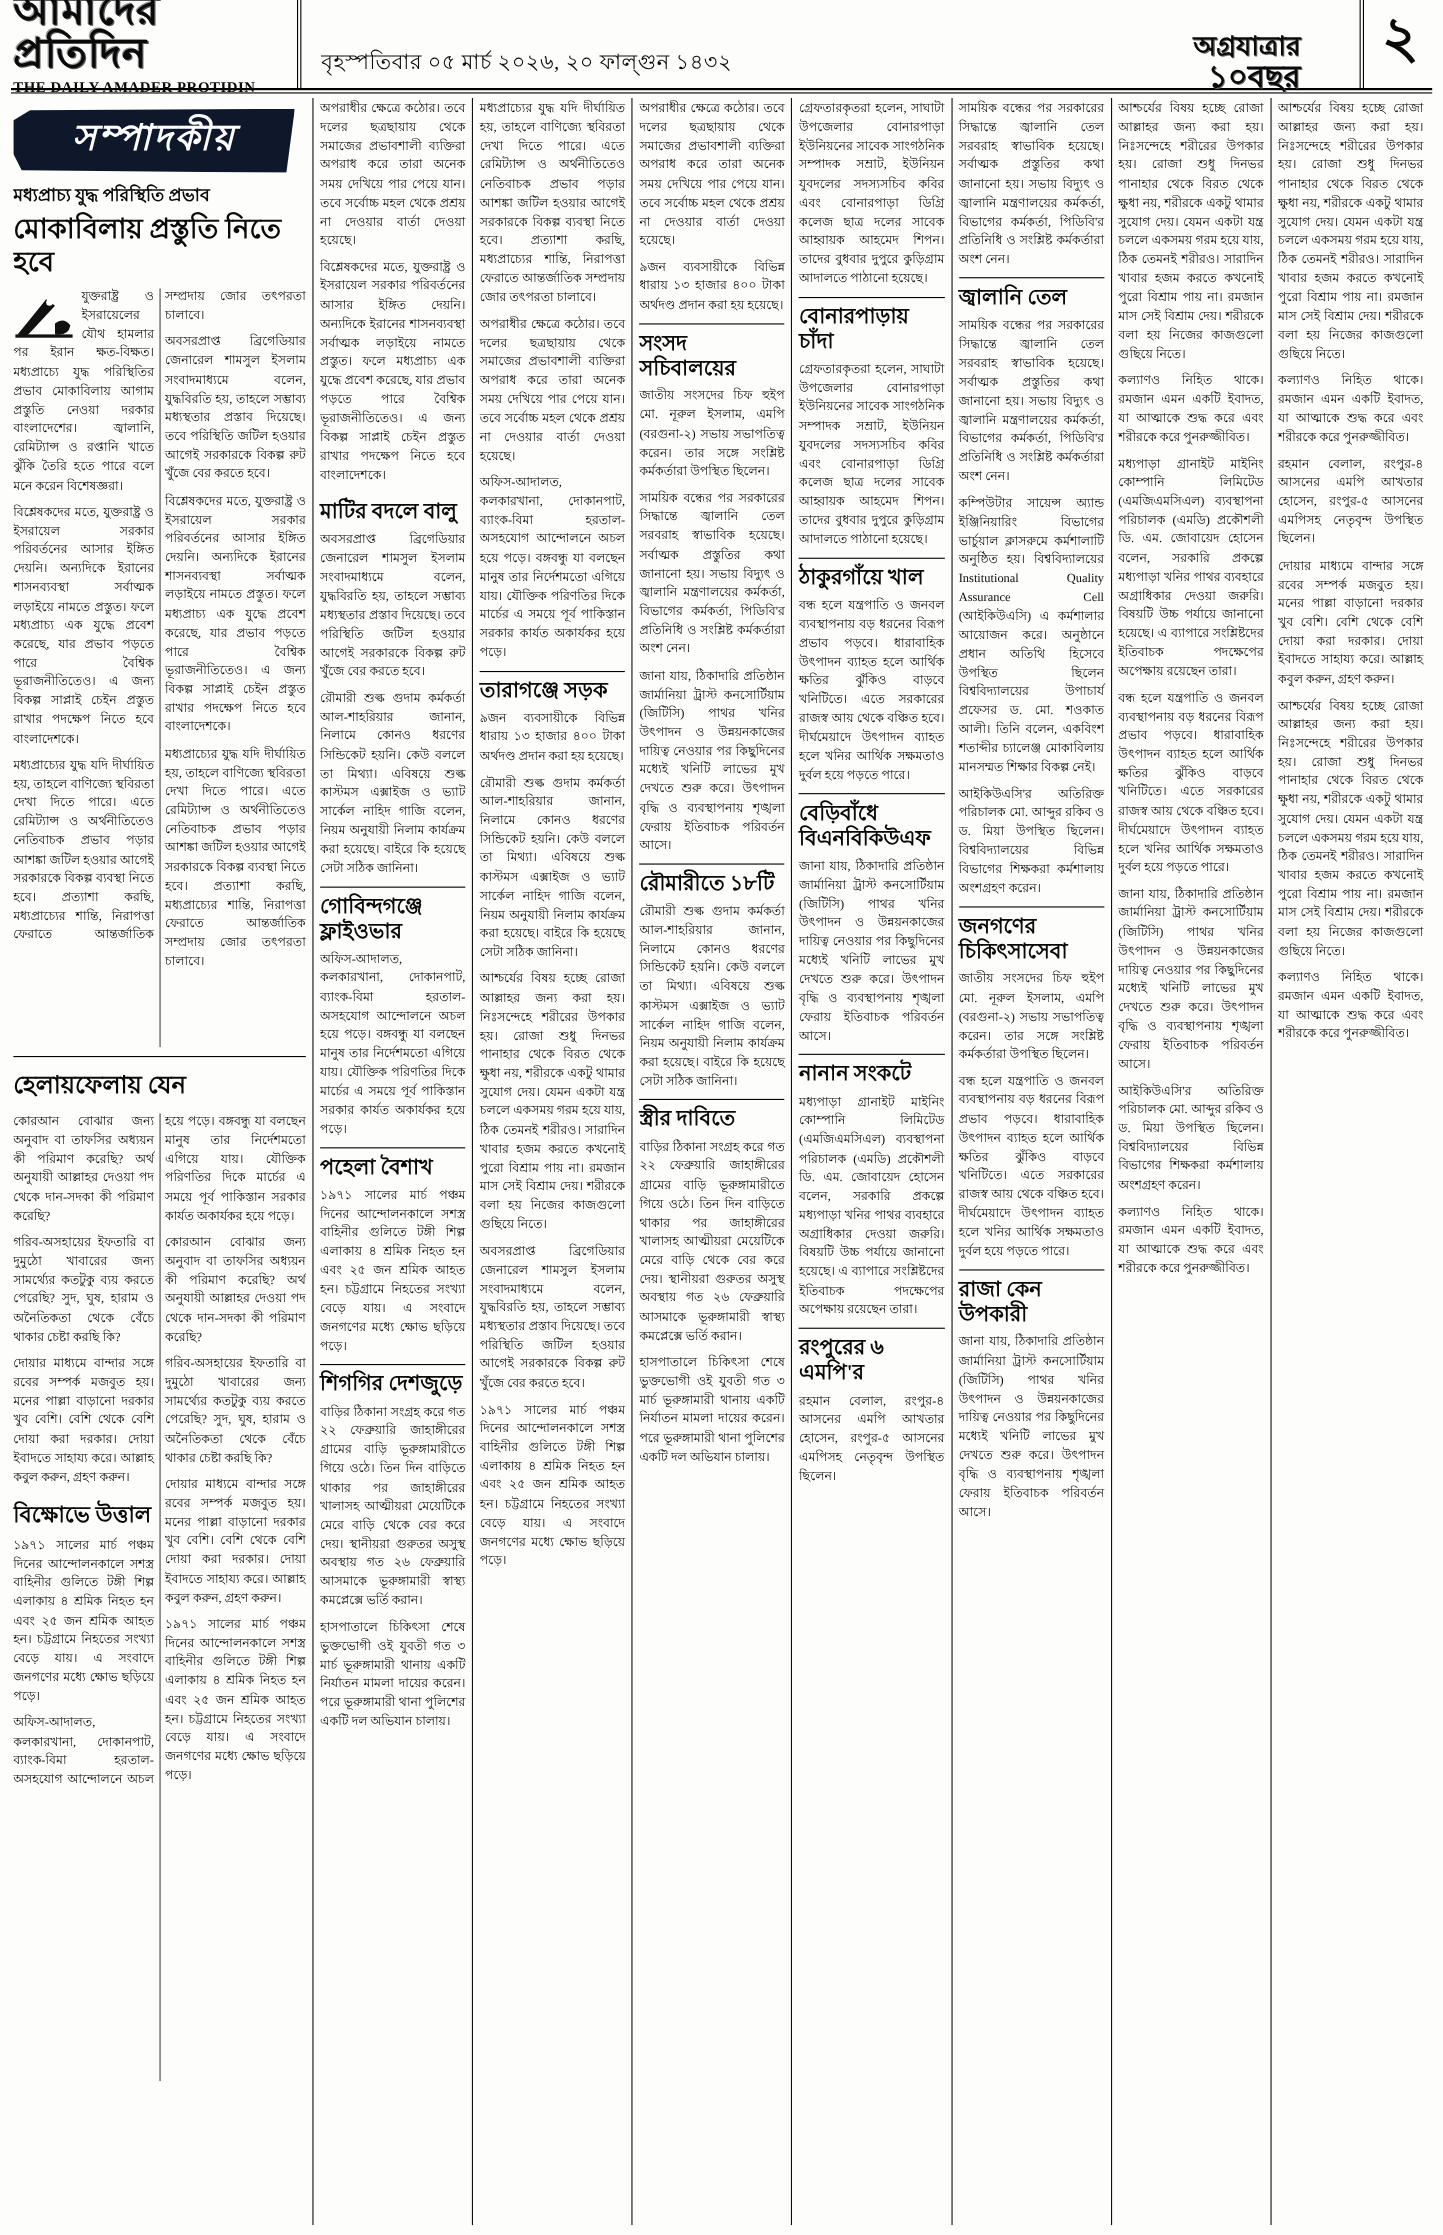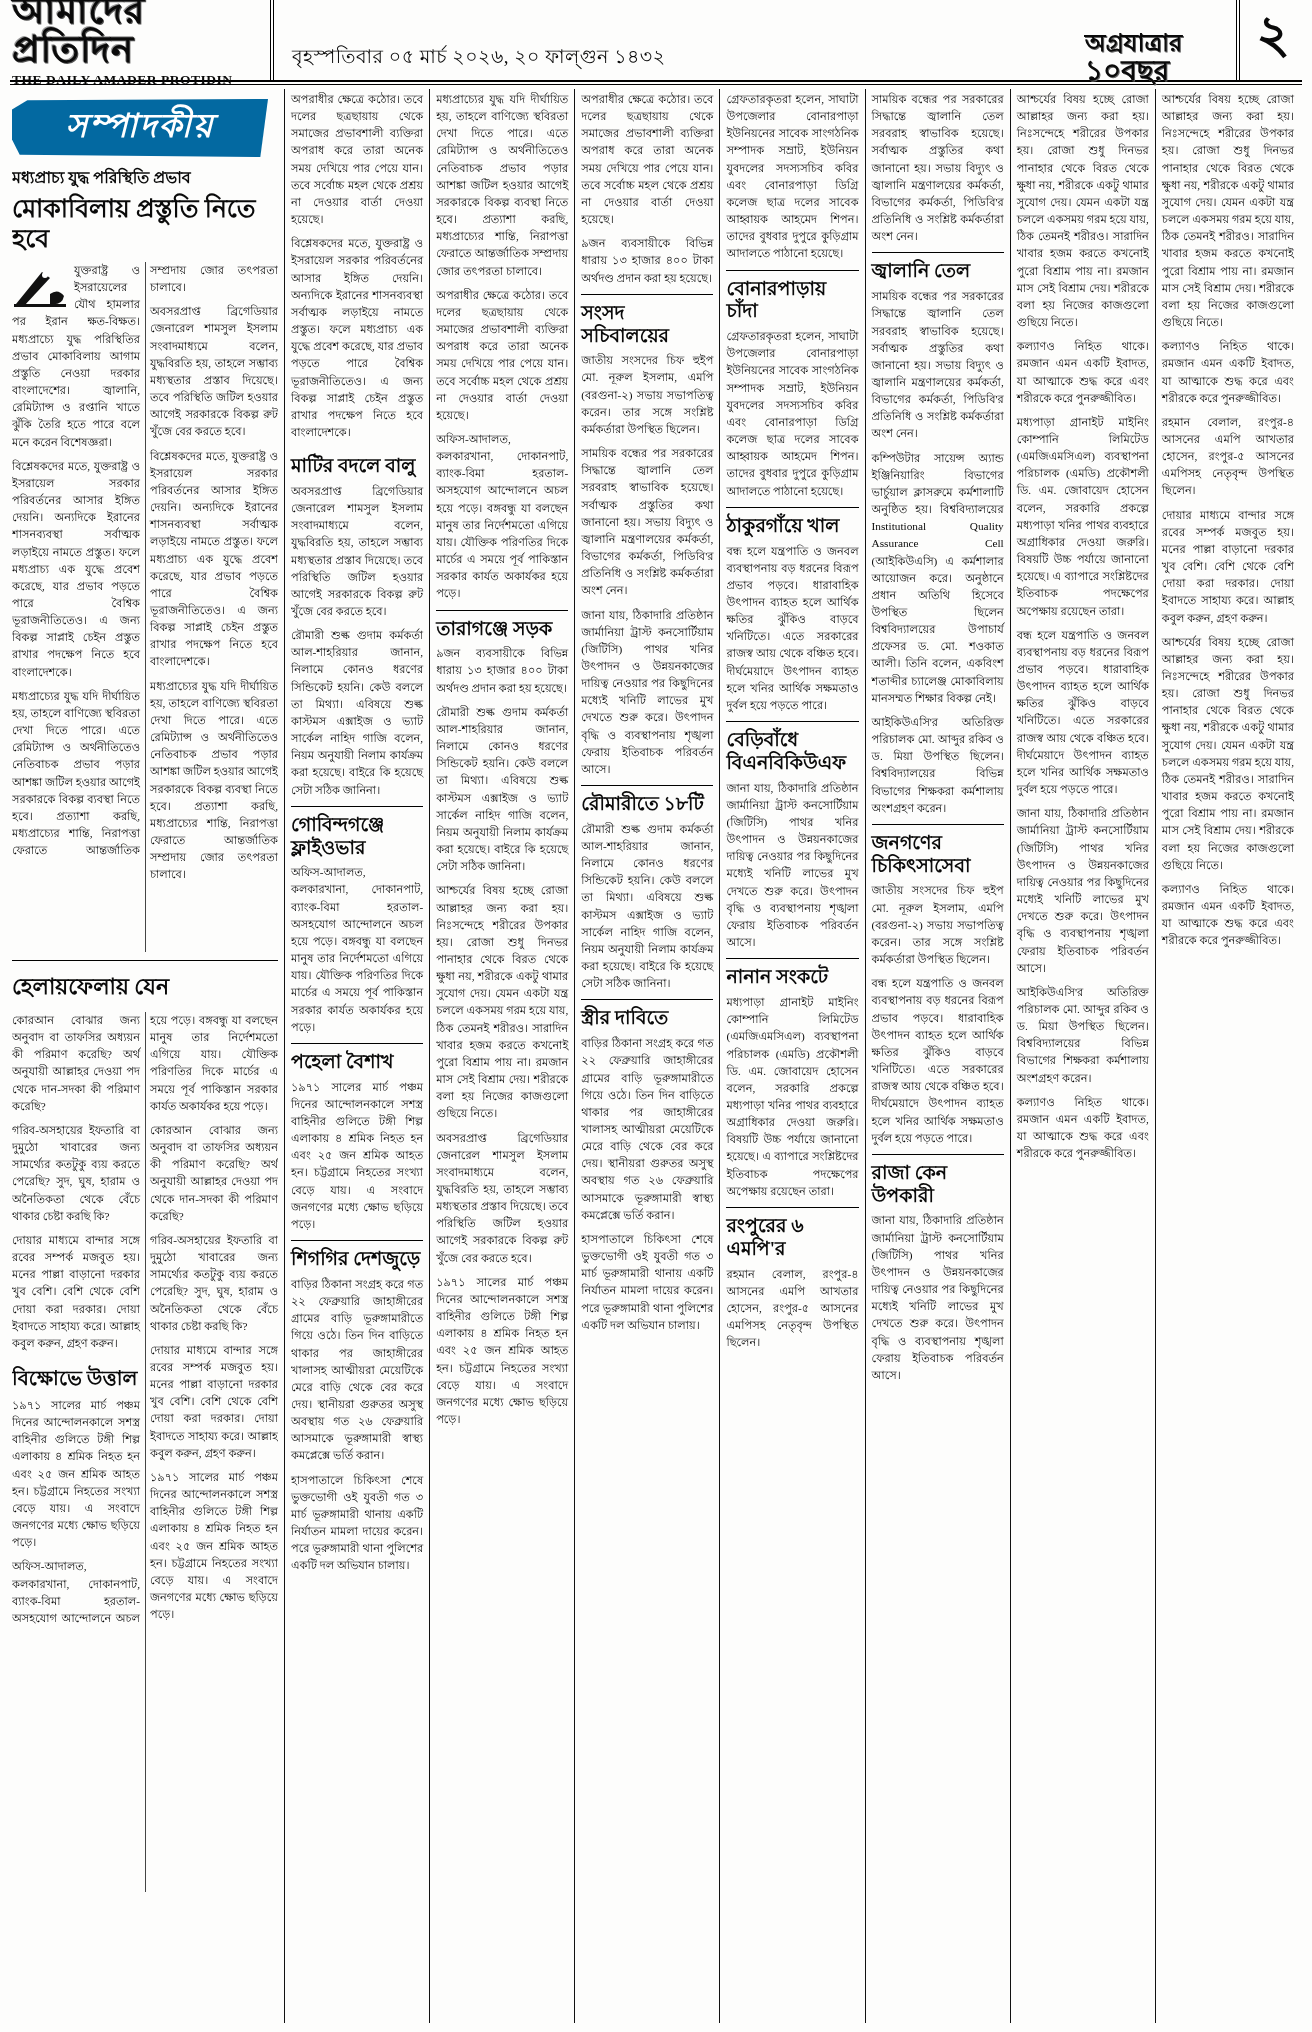--- a/index.html
+++ b/index.html
@@ -8,41 +8,41 @@
   
   .masthead{display:flex;align-items:stretch;height:80px;padding:0 12px;box-sizing:border-box;border-radius:27px;}
   .logo-box{width:252px;display:flex;flex-direction:column;justify-content:center;}
   .logo-bn{font-size:37px;font-weight:bold;letter-spacing:1px;line-height:1.05;
            text-shadow:1px 1px 0 #555, -1px -1px 0 #999;}
   .logo-en{font-size:13.5px;font-weight:bold;letter-spacing:.5px;margin-top:3px;
            font-family:"Liberation Serif",serif;}
   .vdouble{width:2px;border-left:1.5px solid #000;border-right:1.5px solid #000;margin:0 0 0 6px;}
   .mid-head{flex:1;display:flex;align-items:center;justify-content:space-between;padding:0 18px;margin-top:36px;}
   .dateline{font-size:19px;letter-spacing:.5px;}
-  .anniv{text-align:left;line-height:1.05;margin-right:30px;}
+  .anniv{text-align:right;line-height:1.05;margin-right:30px;}
   .anniv-1{font-size:24px;font-weight:bold;text-shadow:1px 1px 0 #666;}
   .anniv-2{font-size:28px;font-weight:bold;text-shadow:1px 1px 0 #666;}
   .pageno-box{display:flex;align-items:center;}
   .pageno{font-size:52px;font-weight:bold;padding:0 10px 6px 16px;}
   .head-rule{border-top:2px solid #000;border-bottom:1.5px solid #000;height:2px;margin:0 10px;}
   
   .content{display:grid;grid-template-columns:272px repeat(7,1fr);height:1934px;
            margin:4px 12px 0 12px;overflow:hidden;}
   .col{padding:2px 6px;border-left:1px solid #111;overflow:hidden;font-size:11.3px;}
   .col:first-child{border-left:none;padding-left:0;}
   .p{ text-align:justify;line-height:1.52;margin:0 0 7px;}
   .h{ font-weight:bold;font-size:19px;line-height:1.2;padding:7px 0 5px;margin-top:4px;
       border-top:1px solid #000;}
   .h.first{border-top:none;margin-top:0;}
   .sub{font-weight:bold;font-size:20px;padding:4px 0;}
   .bigh{font-weight:bold;font-size:23px;line-height:1.35;text-align:center;
         padding:14px 2px 10px;margin-top:6px;border-top:1px solid #000;}
   
-  .ed-banner{position:relative;height:58px;margin:8px 10px 6px 0;background:#0369a1;color:#fff;
-             display:flex;align-items:center;justify-content:center;
+  .ed-banner{position:relative;height:58px;margin:8px 10px 6px 0;background:#0f172a;color:#fff;
+             display:flex;align-items:flex-start;justify-content:center;
              clip-path:polygon(0 18%,6% 2%,100% 0,97% 100%,3% 96%,0 70%);}
   .ed-banner span{font-size:33px;font-weight:bold;font-style:italic;letter-spacing:2px;}
   .ed-kicker{font-size:16px;font-weight:bold;margin:8px 0 2px;}
   .ed-headline{font-size:25px;font-weight:bold;line-height:1.2;margin:0 0 8px;}
   .ed-body,.art2-body{columns:2;column-gap:10px;column-rule:1px solid #444;
                       text-align:justify;line-height:1.5;font-size:11.3px;}
   .ed-body{height:690px;overflow:hidden;}
   .art2-body{height:880px;overflow:hidden;}
   .art2-h{font-size:22px;font-weight:bold;border-top:1.5px solid #000;padding:8px 0 6px;margin-top:8px;}
   .pen-icon{float:left;width:56px;height:44px;margin:2px 6px 2px 0;}

